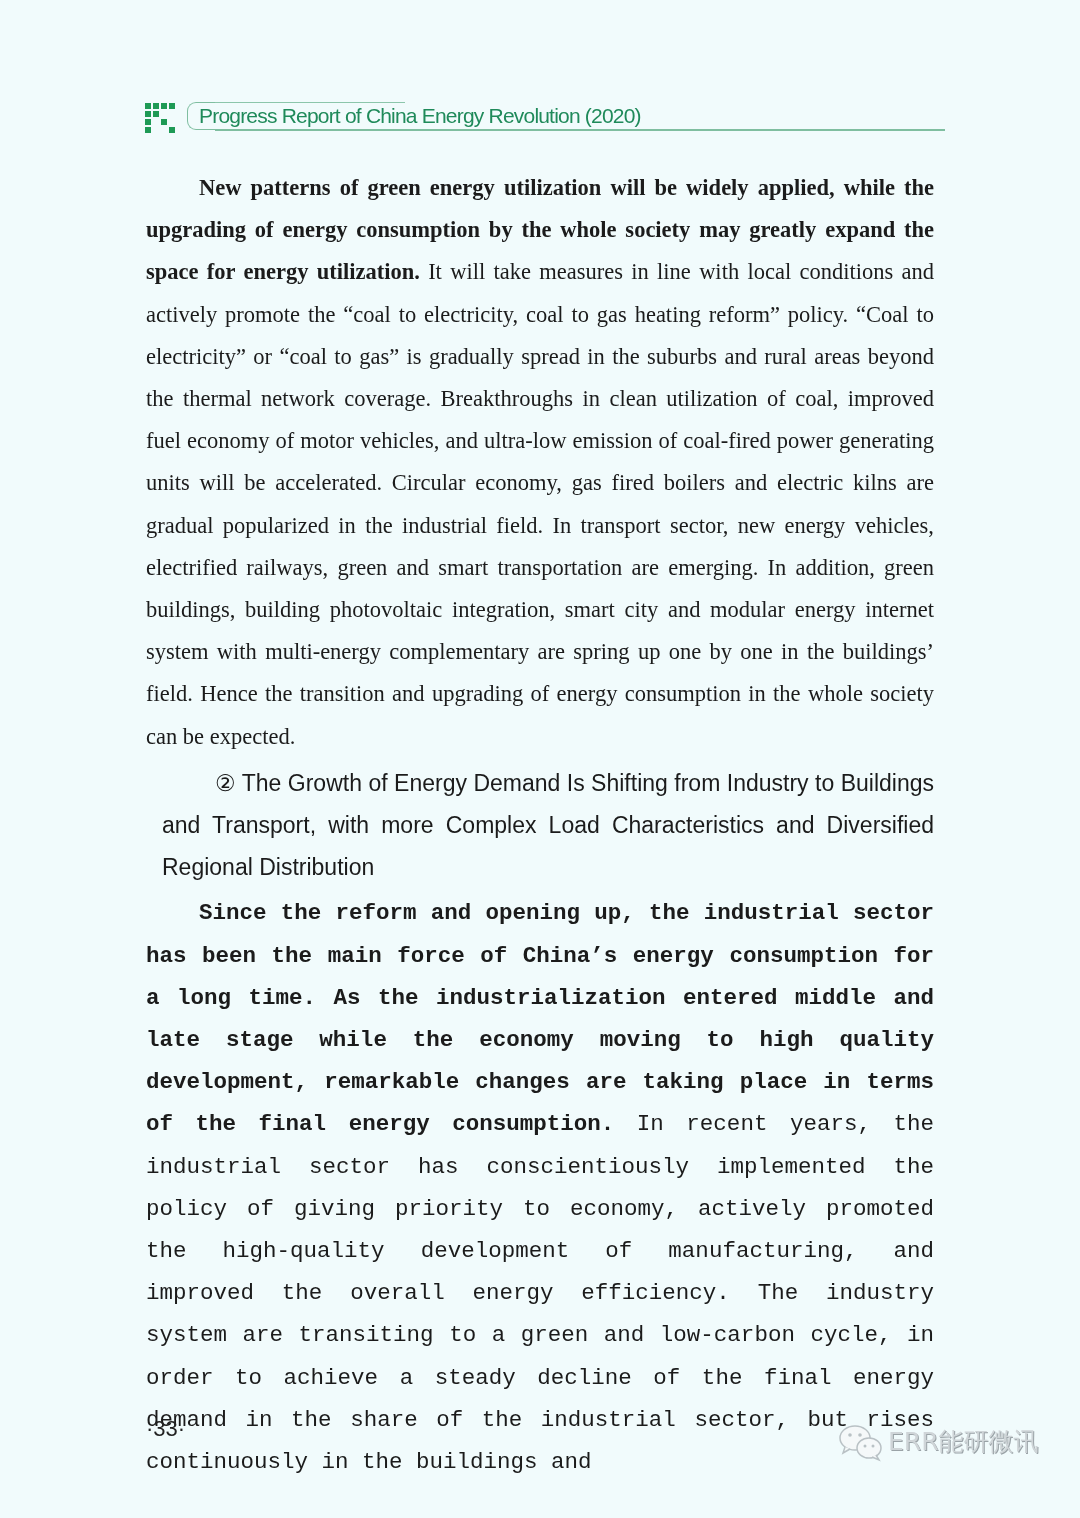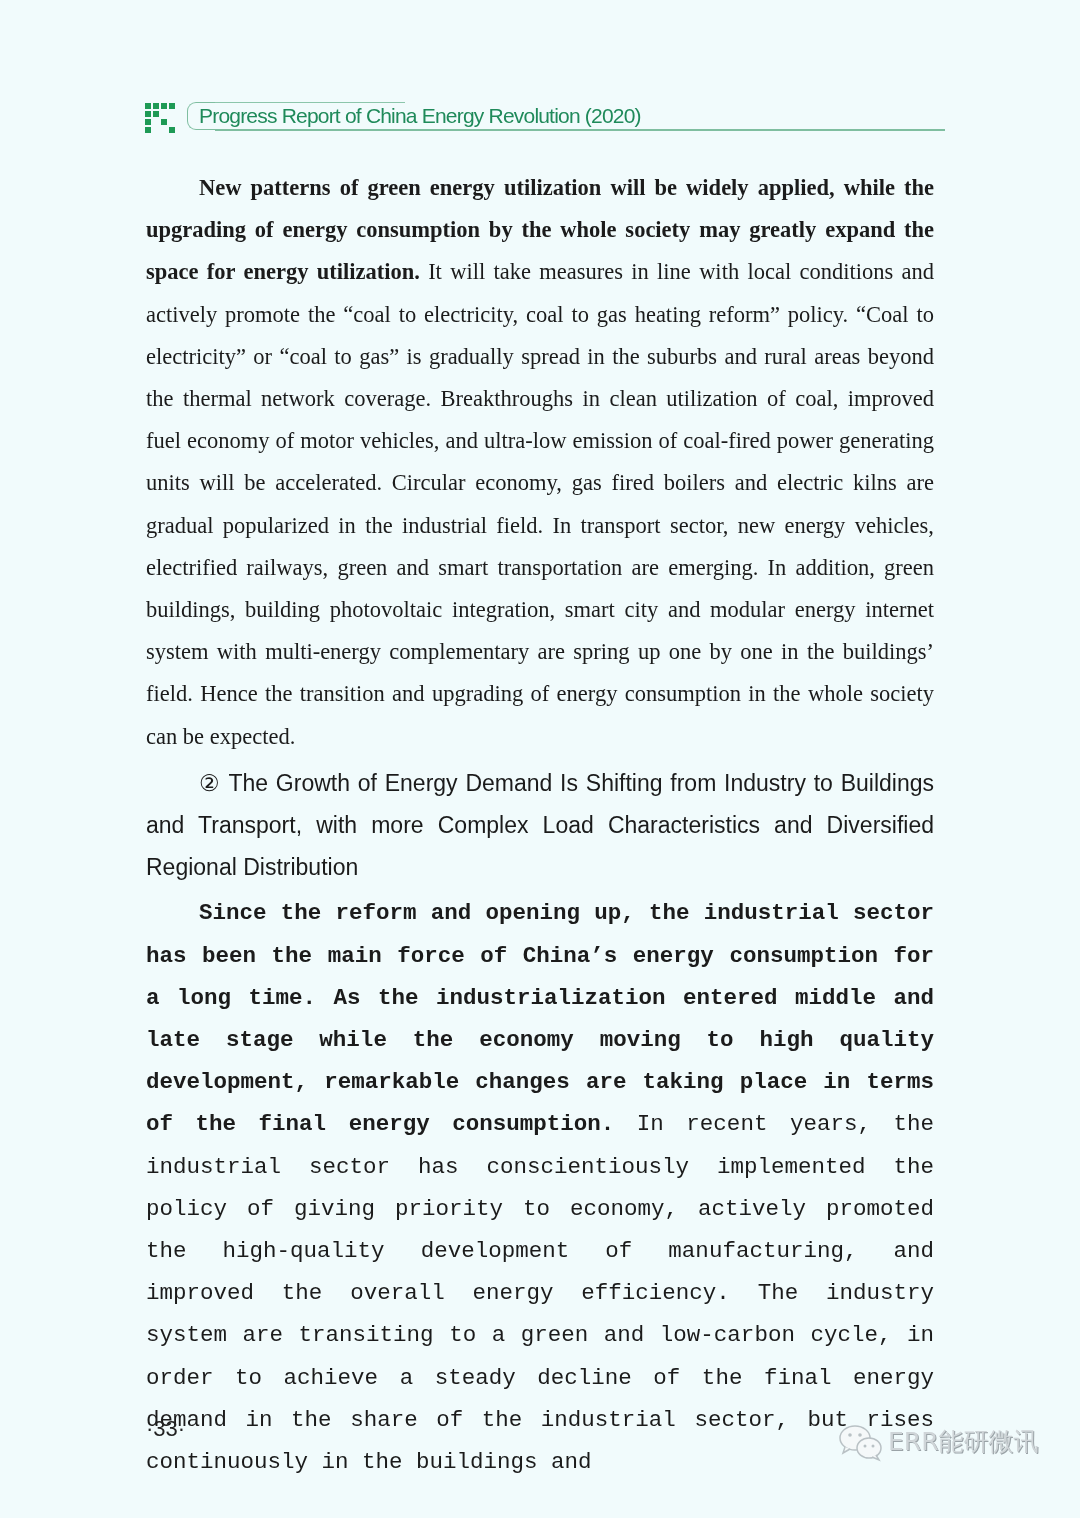--- a/index.html
+++ b/index.html
@@ -54,21 +54,21 @@
     text-indent: 53px;
     margin: 0;
   }
   .para b { font-weight: bold; }
   .heading {
     font-family: "Liberation Sans", sans-serif;
     font-size: 23px;
     line-height: 42.2px;
     text-align: justify;
     text-indent: 53px;
-    margin: 4px 0 0 0;
+    margin: 4px 0 0 16px;
     color: #1b1b1b;
   }
   .para2 { margin-top: 4px; font-family: Liberation Mono, monospace; }
   .page-number {
     position: absolute; left: 146px; top: 1416px;
     font-family: "Liberation Sans", sans-serif;
     font-size: 22px; color: #222;
   }
   .watermark {
     position: absolute; left: 838px; top: 1421px; height: 44px; width: 220px;

